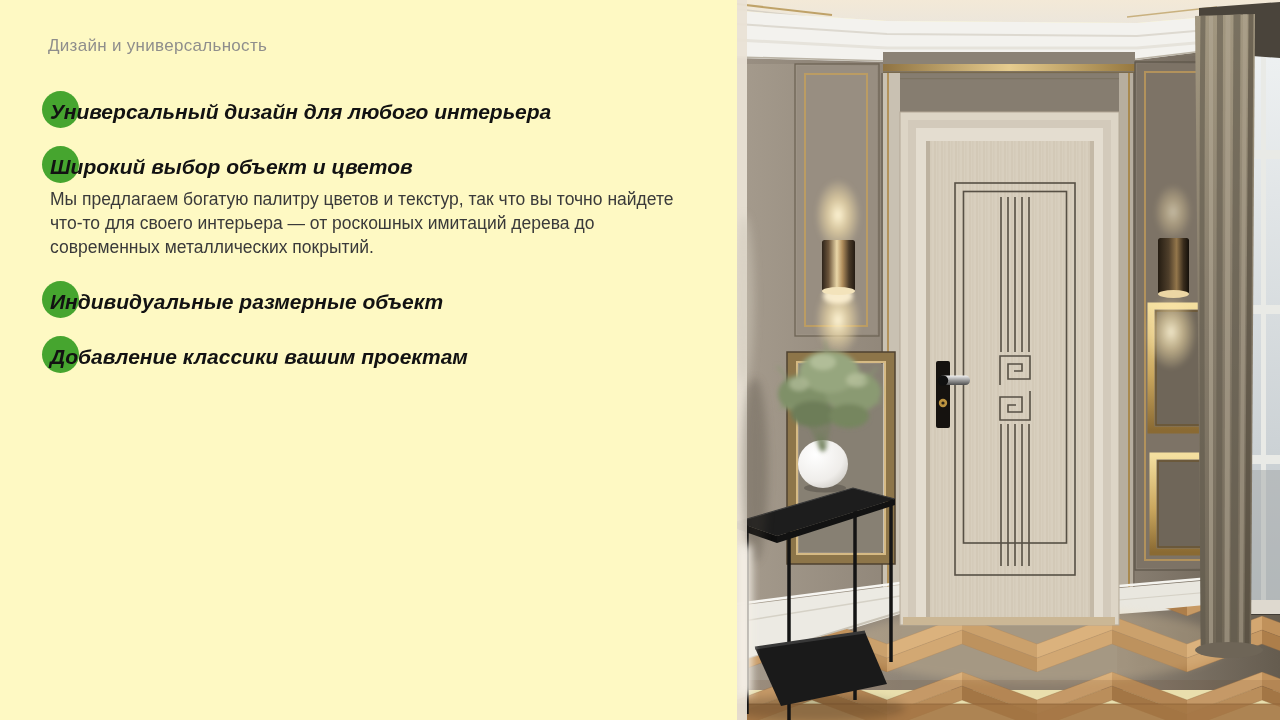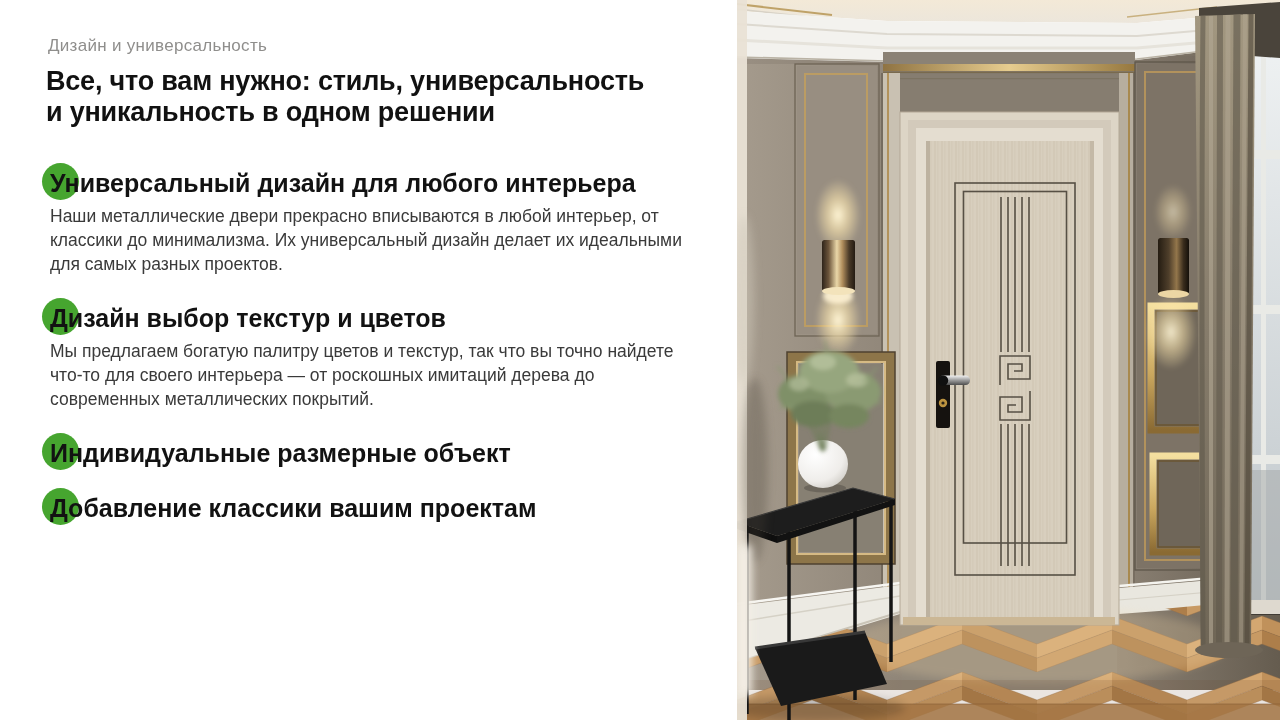--- a/index.html
+++ b/index.html
@@ -1,52 +1,47 @@
 <!DOCTYPE html>
 <html><head>
 <meta charset="utf-8">
 <style>
   html,body{margin:0;padding:0;background:#888;}
   .slide{
-    position:relative;width:1280px;height:720px;background:#ffffff;
+    position:relative;width:1280px;height:720px;background:#fef9c3;
     font-family:"Liberation Sans","DejaVu Sans",sans-serif;overflow:hidden;
   }
   .content{position:absolute;left:46px;top:36px;width:666px;}
   .eyebrow{font-size:17px;color:#8f8e8c;letter-spacing:.3px;margin:0 0 10px 2px;}
   .title{font-size:27px;line-height:31px;font-weight:700;color:#111111;margin:0;letter-spacing:-.2px;}
   .title span{display:block;}
   .sections{margin-top:43px;margin-left:4px;}
   .section{position:relative;margin-bottom:30px;max-width:640px;}
   .bullet{position:absolute;left:-8px;top:-8px;width:37px;height:37px;border-radius:50%;background:#46a52f;z-index:0;}
-  .sec-title{position:relative;z-index:1;font-size:25px;line-height:25px;font-weight:700;color:#121212;margin:0 0 8px 0;}
+  .sec-title{position:relative;z-index:1;font-size:21px;line-height:25px;font-weight:700;color:#121212;margin:0 0 8px 0;font-style:italic;}
   .sec-body{position:relative;z-index:1;font-size:17.5px;line-height:24px;color:#3a3a3a;margin:0;}
   .photo{position:absolute;left:737px;top:0;width:543px;height:720px;overflow:hidden;}
   .photo svg{display:block;}
 </style>
 </head>
 <body>
 
 <div class="slide">
 
   <div class="content">
     <p class="eyebrow">Дизайн и универсальность</p>
-    <h1 class="title">
-      <span>Все, что вам нужно: стиль, универсальность</span>
-      <span>и уникальность в одном решении</span>
-    </h1>
 
     <div class="sections">
       <div class="section">
         <span class="bullet" style="background: rgb(70, 165, 47);"></span>
         <h3 class="sec-title">Универсальный дизайн для любого интерьера</h3>
-        <p class="sec-body">Наши металлические двери прекрасно вписываются в любой интерьер, от классики до минимализма. Их универсальный дизайн делает их идеальными для самых разных проектов.</p>
       </div>
       <div class="section">
         <span class="bullet" style="background: rgb(70, 165, 47);"></span>
-        <h3 class="sec-title">Дизайн выбор текстур и цветов</h3>
+        <h3 class="sec-title">Широкий выбор объект и цветов</h3>
         <p class="sec-body">Мы предлагаем богатую палитру цветов и текстур, так что вы точно найдете что-то для своего интерьера — от роскошных имитаций дерева до современных металлических покрытий.</p>
       </div>
       <div class="section">
         <span class="bullet" style="background: rgb(70, 165, 47);"></span>
         <h3 class="sec-title">Индивидуальные размерные объект</h3>
       </div>
       <div class="section">
         <span class="bullet" style="background: rgb(70, 165, 47);"></span>
         <h3 class="sec-title">Добавление классики вашим проектам</h3>
       </div>

